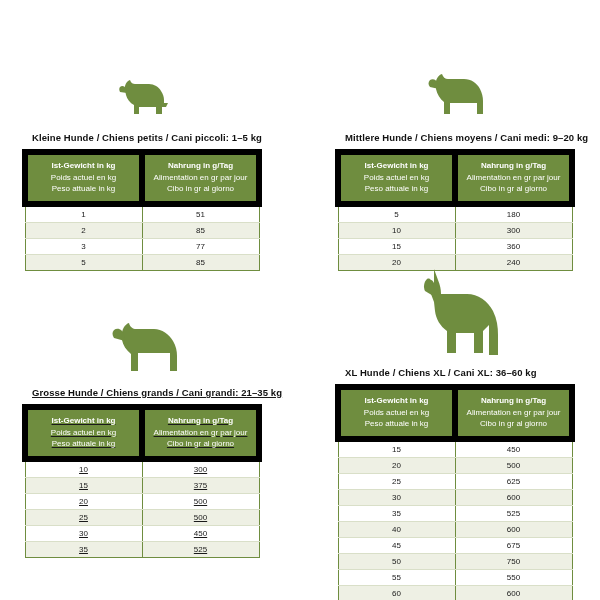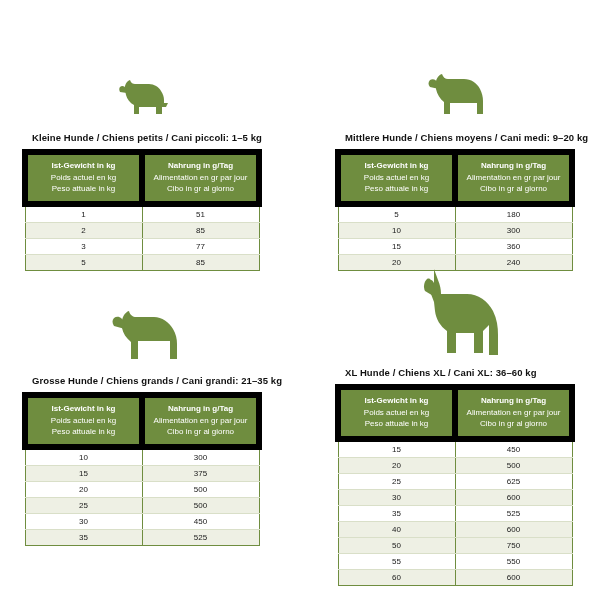--- a/index.html
+++ b/index.html
@@ -14,21 +14,21 @@
     color: #1a1a1a;
     position: relative;
     overflow: hidden;
   }
   .panel {
     position: absolute;
     width: 240px;
   }
   #panel-small  { left: 22px;  top: 60px; }
   #panel-medium { left: 335px; top: 60px; }
-  #panel-large  { left: 22px;  top: 303px; }
+  #panel-large  { left: 22px;  top: 315px; text-decoration: underline; }
   #panel-xl     { left: 335px; top: 265px; }
 
   .dog-art {
     height: 62px;
     display: flex;
     align-items: flex-end;
     justify-content: center;
     margin-bottom: 10px;
   }
   .dog-art.tall { height: 92px; }
@@ -272,20 +272,24 @@
         <td>600</td>
       </tr>
       <tr class="row-norm">
         <td>35</td>
         <td>525</td>
       </tr>
       <tr class="row-alt">
         <td>40</td>
         <td>600</td>
       </tr>
+      <tr class="row-norm">
+        <td>45</td>
+        <td>675</td>
+      </tr>
       <tr class="row-alt">
         <td>50</td>
         <td>750</td>
       </tr>
       <tr class="row-norm">
         <td>55</td>
         <td>550</td>
       </tr>
       <tr class="row-alt">
         <td>60</td>

